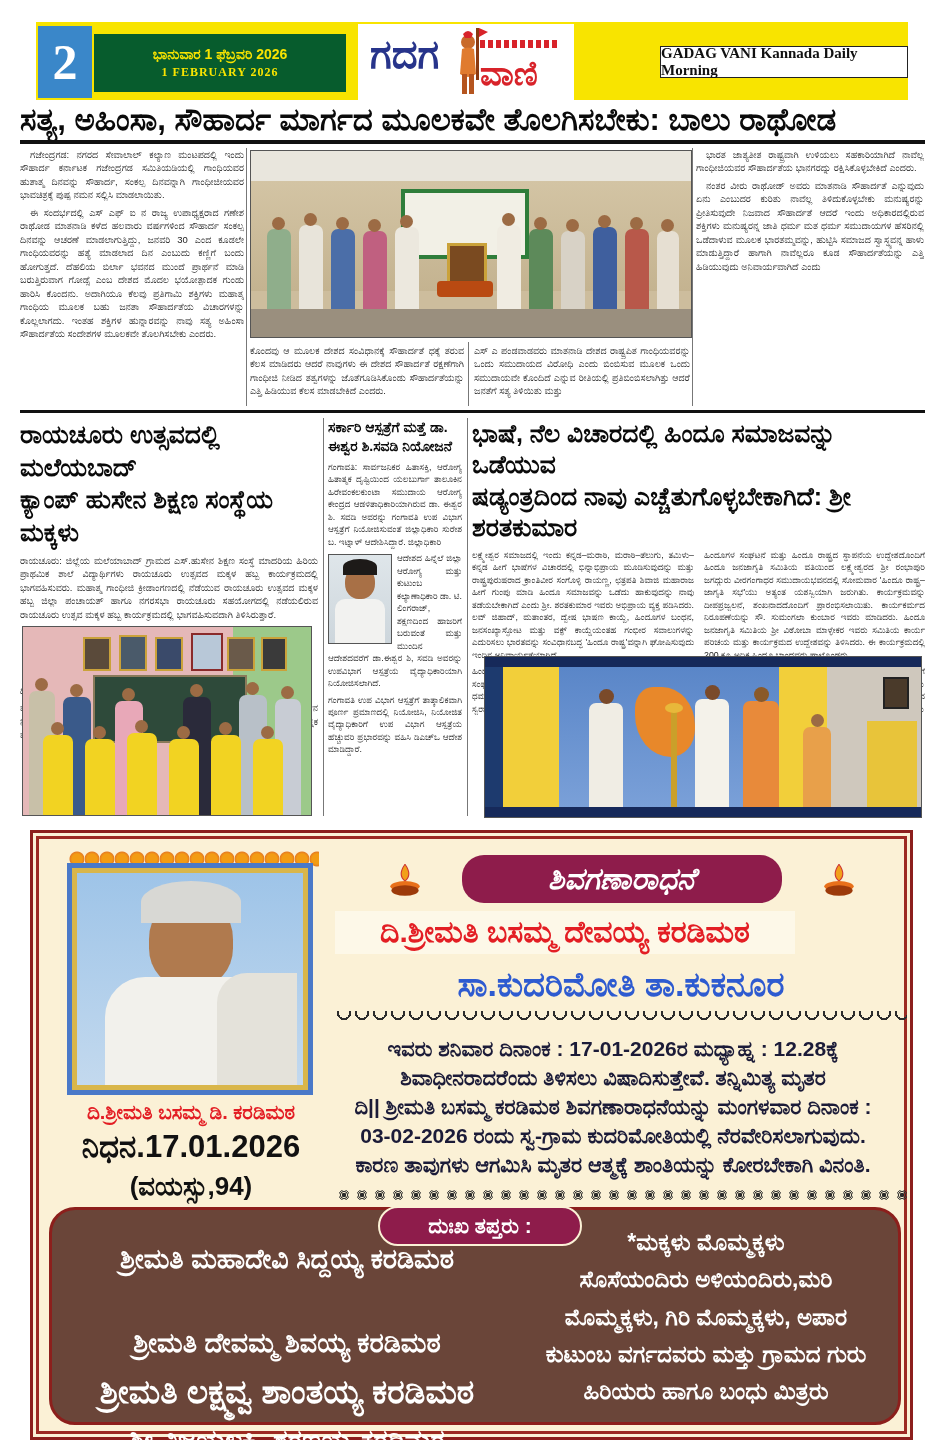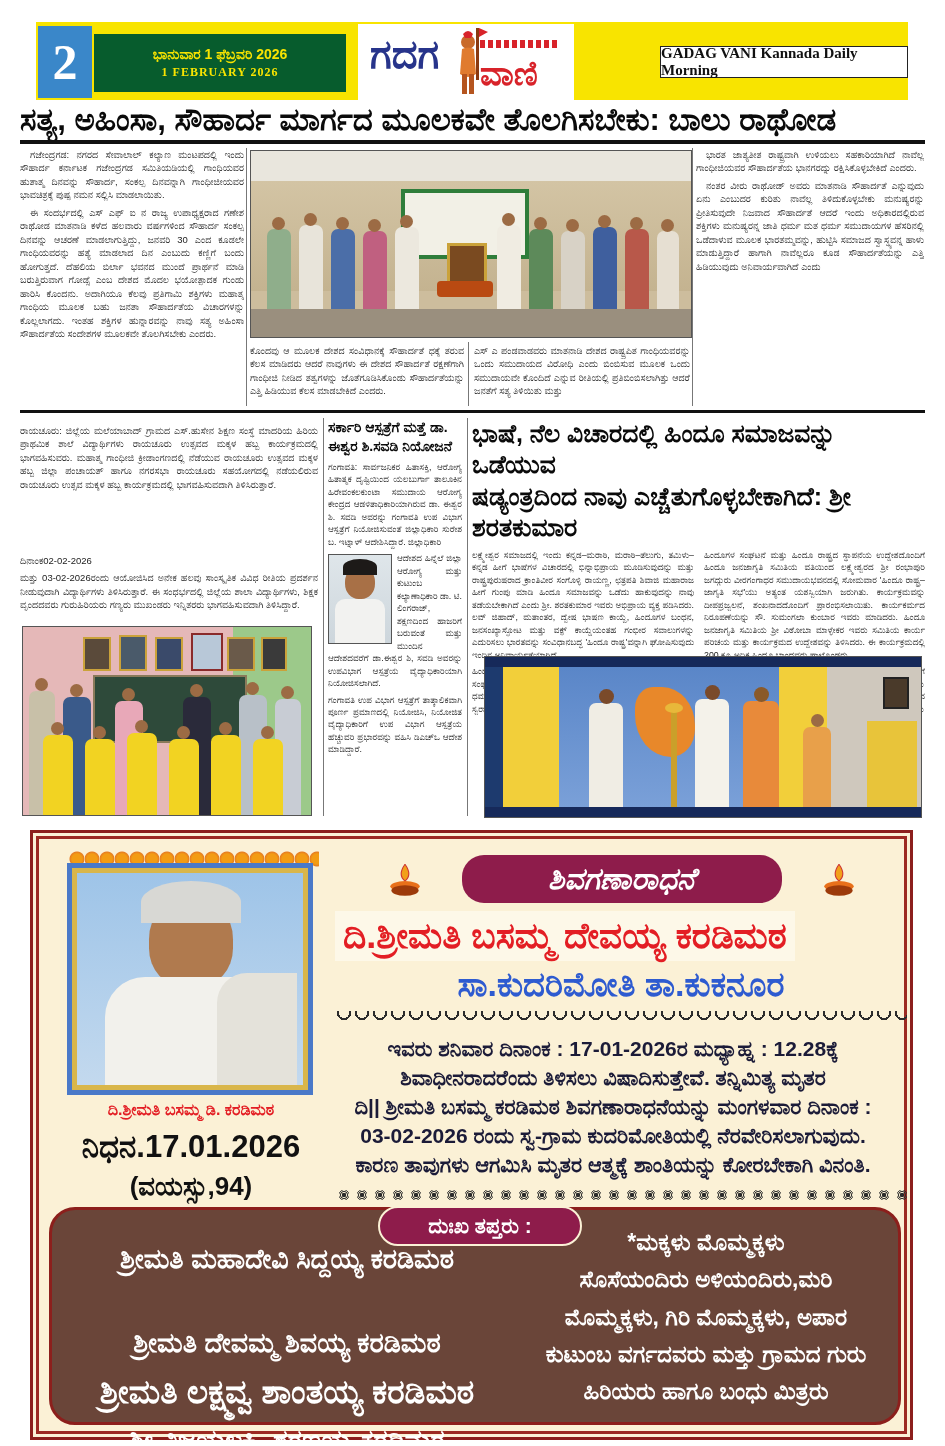--- a/index.html
+++ b/index.html
@@ -144,20 +144,24 @@
   <div class="abs body-txt" style="left:474px;top:344px;width:216px;height:62px;">
     <p style="text-indent:0;">ಎಸ್ ಎ ಪಂಡವಾಡವರು ಮಾತನಾಡಿ ದೇಶದ ರಾಷ್ಟ್ರಪಿತ ಗಾಂಧಿಯವರನ್ನು ಒಂದು ಸಮುದಾಯದ ವಿರೋಧಿ ಎಂದು ಬಿಂಬಿಸುವ ಮೂಲಕ ಒಂದು ಸಮುದಾಯವೇ ಕೊಂದಿದೆ ಎನ್ನುವ ರೀತಿಯಲ್ಲಿ ಪ್ರತಿಬಿಂಬಿಸಲಾಗಿತ್ತು ಆದರೆ ಜನತೆಗೆ ಸತ್ಯ ತಿಳಿಯಿತು ಮತ್ತು</p>
   </div>
 
   <div class="abs" style="left:246px;top:148px;width:1px;height:258px;background:#777;"></div>
   <div class="abs" style="left:692px;top:148px;width:1px;height:258px;background:#777;"></div>
   <div class="abs" style="left:468px;top:342px;width:1px;height:64px;background:#777;"></div>
   <div class="abs rule" style="left:20px;top:410px;width:905px;height:3px;"></div>
 
   <div class="abs" style="left:20px;top:418px;width:298px;height:400px;">
+    <div style="font-size:25px;font-weight:bold;color:#0a0a0a;line-height:1.3;">
+      <div>ರಾಯಚೂರು ಉತ್ಸವದಲ್ಲಿ ಮಲೆಯಬಾದ್</div>
+      <div>ಕ್ಯಾಂಪ್ ಹುಸೇನ ಶಿಕ್ಷಣ ಸಂಸ್ಥೆಯ ಮಕ್ಕಳು</div>
+    </div>
     <div class="body-txt" style="width:298px;height:130px;margin-top:6px;">
       <p style="text-indent:0;">ರಾಯಚೂರು: ಜಿಲ್ಲೆಯ ಮಲೆಯಾಬಾದ್ ಗ್ರಾಮದ ಎಸ್.ಹುಸೇನ ಶಿಕ್ಷಣ ಸಂಸ್ಥೆ ಮಾದರಿಯ ಹಿರಿಯ ಪ್ರಾಥಮಿಕ ಶಾಲೆ ವಿದ್ಯಾರ್ಥಿಗಳು ರಾಯಚೂರು ಉತ್ಸವದ ಮಕ್ಕಳ ಹಬ್ಬ ಕಾರ್ಯಕ್ರಮದಲ್ಲಿ ಭಾಗವಹಿಸುವರು. ಮಹಾತ್ಮ ಗಾಂಧೀಜಿ ಕ್ರೀಡಾಂಗಣದಲ್ಲಿ ನೆಡೆಯುವ ರಾಯಚೂರು ಉತ್ಸವದ ಮಕ್ಕಳ ಹಬ್ಬ ಜಿಲ್ಲಾ ಪಂಚಾಯತ್ ಹಾಗೂ ನಗರಸಭಾ ರಾಯಚೂರು ಸಹಯೋಗದಲ್ಲಿ ನಡೆಯಲಿರುವ ರಾಯಚೂರು ಉತ್ಸವ ಮಕ್ಕಳ ಹಬ್ಬ ಕಾರ್ಯಕ್ರಮದಲ್ಲಿ ಭಾಗವಹಿಸುವದಾಗಿ ತಿಳಿಸಿರುತ್ತಾರೆ.</p>
     </div>
     <div class="body-txt" style="width:298px;">
       <p style="text-indent:0;">ದಿನಾಂಕ02-02-2026</p>
     </div>
     <div class="body-txt" style="width:298px;height:66px;">
       <p style="text-indent:0;">ಮತ್ತು 03-02-2026ರಂದು ಆಯೋಜಿಸಿದ ಅನೇಕ ಹಲವು ಸಾಂಸ್ಕೃತಿಕ ವಿವಿಧ ರೀತಿಯ ಪ್ರದರ್ಶನ ನೀಡುವುದಾಗಿ ವಿದ್ಯಾರ್ಥಿಗಳು ತಿಳಿಸಿರುತ್ತಾರೆ. ಈ ಸಂಧರ್ಭದಲ್ಲಿ ಜಿಲ್ಲೆಯ ಶಾಲಾ ವಿದ್ಯಾರ್ಥಿಗಳು, ಶಿಕ್ಷಕ ವೃಂದದವರು ಗುರುಹಿರಿಯರು ಗಣ್ಯರು ಮುಖಂಡರು ಇನ್ನಿತರರು ಭಾಗವಹಿಸುವದಾಗಿ ತಿಳಿಸಿದ್ದಾರೆ.</p>
     </div>
 
@@ -283,38 +287,38 @@
 
       <div class="abs garland" style="left:30px;top:12px;width:250px;height:16px;"></div>
       <div class="abs" style="left:28px;top:24px;width:246px;height:232px;border:5px solid #4a79c8;background:#d9b64a;padding:5px;box-sizing:border-box;">
         <div style="position:relative;width:100%;height:100%;background:linear-gradient(#9ec4e8,#c3d9ee);overflow:hidden;">
           <span style="position:absolute;left:72px;top:22px;width:84px;height:92px;border-radius:48% 48% 42% 42%;background:#b07a4e;"></span>
           <span style="position:absolute;left:64px;top:8px;width:100px;height:42px;border-radius:50% 50% 0 0;background:#d8d8d4;"></span>
           <span style="position:absolute;left:28px;top:104px;width:172px;height:120px;border-radius:40px 40px 0 0;background:#f2f1ec;"></span>
           <span style="position:absolute;left:140px;top:100px;width:80px;height:130px;border-radius:30px 0 0 0;background:#e4e2da;"></span>
         </div>
       </div>
-      <div class="abs" style="left:6px;top:262px;width:292px;text-align:center;font-size:16px;font-weight:bold;color:#e31e24;">ದಿ.ಶ್ರೀಮತಿ ಬಸಮ್ಮ ಡಿ. ಕರಡಿಮಠ</div>
+      <div class="abs" style="left:6px;top:262px;width:292px;text-align:center;font-size:20px;font-weight:bold;color:#e31e24;">ದಿ.ಶ್ರೀಮತಿ ಬಸಮ್ಮ ಡಿ. ಕರಡಿಮಠ</div>
       <div class="abs" style="left:6px;top:290px;width:292px;text-align:center;font-size:31px;font-weight:bold;color:#111;">ನಿಧನ.17.01.2026</div>
       <div class="abs" style="left:6px;top:332px;width:292px;text-align:center;font-size:26px;font-weight:bold;color:#111;">(ವಯಸ್ಸು,94)</div>
 
       <div class="abs" style="left:300px;top:14px;width:565px;height:52px;display:flex;align-items:center;justify-content:center;gap:36px;">
         <svg width="42" height="42" viewBox="0 0 40 40">
           <path d="M20 6 C25 13 25 18 20 22 C15 18 15 13 20 6" fill="#f2a01a" stroke="#c33" stroke-width="1"></path>
           <ellipse cx="20" cy="27" rx="14" ry="5" fill="#e8701a"></ellipse>
           <ellipse cx="20" cy="31" rx="13" ry="5" fill="#9c3a0a"></ellipse>
         </svg>
         <div class="pill" style="width:320px;height:48px;font-size:30px;font-style:italic;">ಶಿವಗಣಾರಾಧನೆ</div>
         <svg width="42" height="42" viewBox="0 0 40 40">
           <path d="M20 6 C25 13 25 18 20 22 C15 18 15 13 20 6" fill="#f2a01a" stroke="#c33" stroke-width="1"></path>
           <ellipse cx="20" cy="27" rx="14" ry="5" fill="#e8701a"></ellipse>
           <ellipse cx="20" cy="31" rx="13" ry="5" fill="#9c3a0a"></ellipse>
         </svg>
       </div>
-      <div class="abs" style="left:296px;top:72px;width:460px;background:#fdf8e8;text-align:center;font-size:36px;font-weight:bold;color:#e31e24;padding:4px 0;">ದಿ.ಶ್ರೀಮತಿ ಬಸಮ್ಮ ದೇವಯ್ಯ ಕರಡಿಮಠ</div>
+      <div class="abs" style="left:296px;top:72px;width:460px;background:#fdf8e8;text-align:center;font-size:30px;font-weight:bold;color:#e31e24;padding:4px 0;">ದಿ.ಶ್ರೀಮತಿ ಬಸಮ್ಮ ದೇವಯ್ಯ ಕರಡಿಮಠ</div>
       <div class="abs" style="left:296px;top:122px;width:572px;text-align:center;font-size:34px;font-weight:bold;color:#2e5bd0;padding:4px 0;">ಸಾ.ಕುದರಿಮೋತಿ ತಾ.ಕುಕನೂರ</div>
       <div class="abs lace" style="left:296px;top:172px;width:572px;"></div>
 
       <div class="abs" style="left:280px;top:196px;width:588px;">
         <div class="adbody-line">ಇವರು ಶನಿವಾರ ದಿನಾಂಕ : 17-01-2026ರ ಮಧ್ಯಾಹ್ನ : 12.28ಕ್ಕೆ</div>
         <div class="adbody-line">ಶಿವಾಧೀನರಾದರೆಂದು ತಿಳಿಸಲು ವಿಷಾದಿಸುತ್ತೇವೆ. ತನ್ನಿಮಿತ್ಯ ಮೃತರ</div>
         <div class="adbody-line">ದಿ|| ಶ್ರೀಮತಿ ಬಸಮ್ಮ ಕರಡಿಮಠ ಶಿವಗಣಾರಾಧನೆಯನ್ನು ಮಂಗಳವಾರ ದಿನಾಂಕ :</div>
         <div class="adbody-line">03-02-2026 ರಂದು  ಸ್ವ-ಗ್ರಾಮ ಕುದರಿಮೋತಿಯಲ್ಲಿ ನೆರವೇರಿಸಲಾಗುವುದು.</div>
         <div class="adbody-line">ಕಾರಣ ತಾವುಗಳು ಆಗಮಿಸಿ ಮೃತರ ಆತ್ಮಕ್ಕೆ ಶಾಂತಿಯನ್ನು ಕೋರಬೇಕಾಗಿ ವಿನಂತಿ.</div>
       </div>

